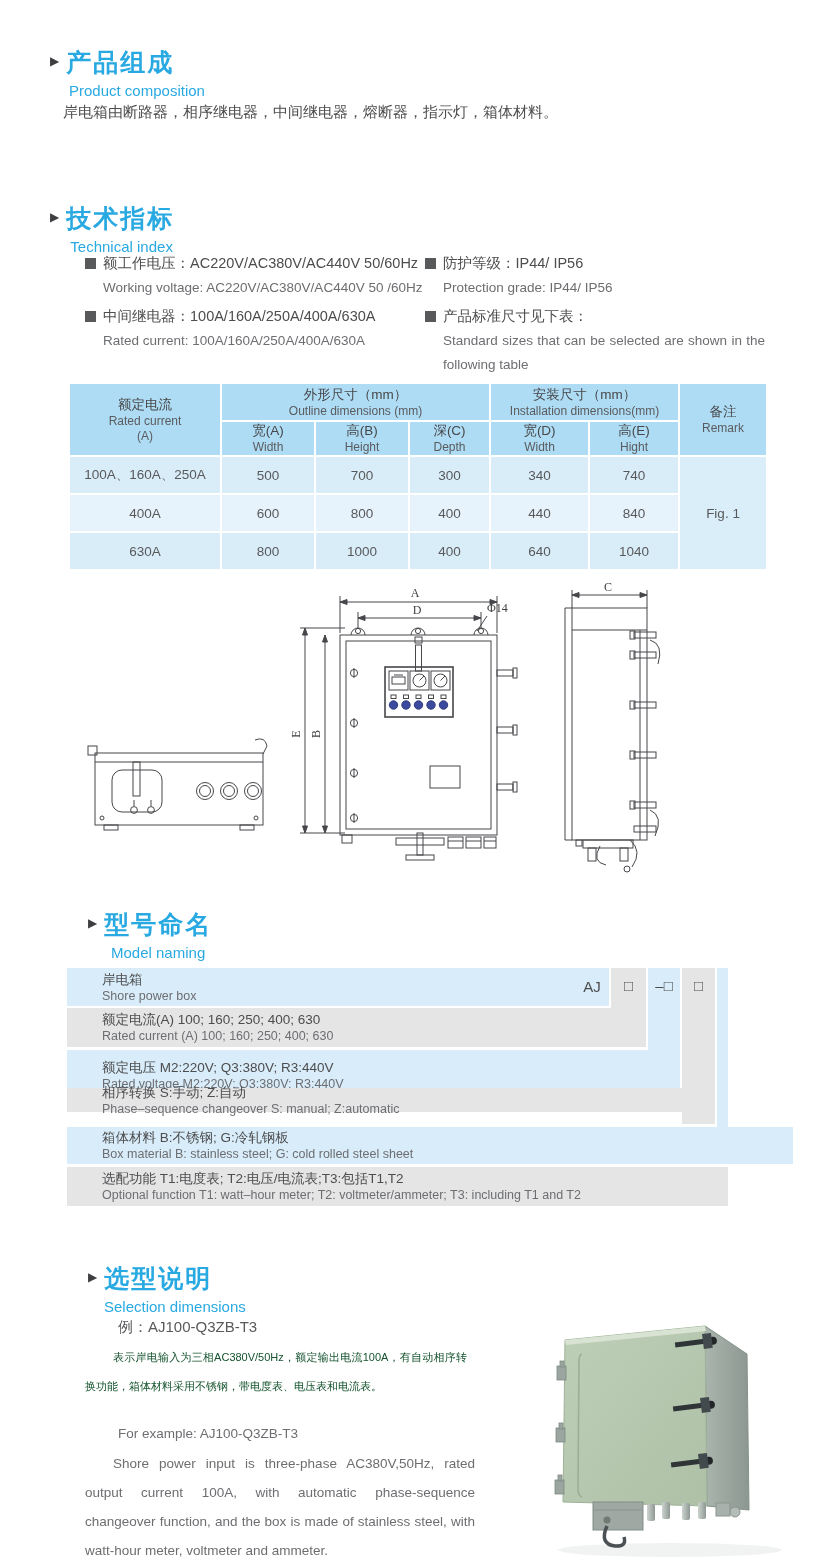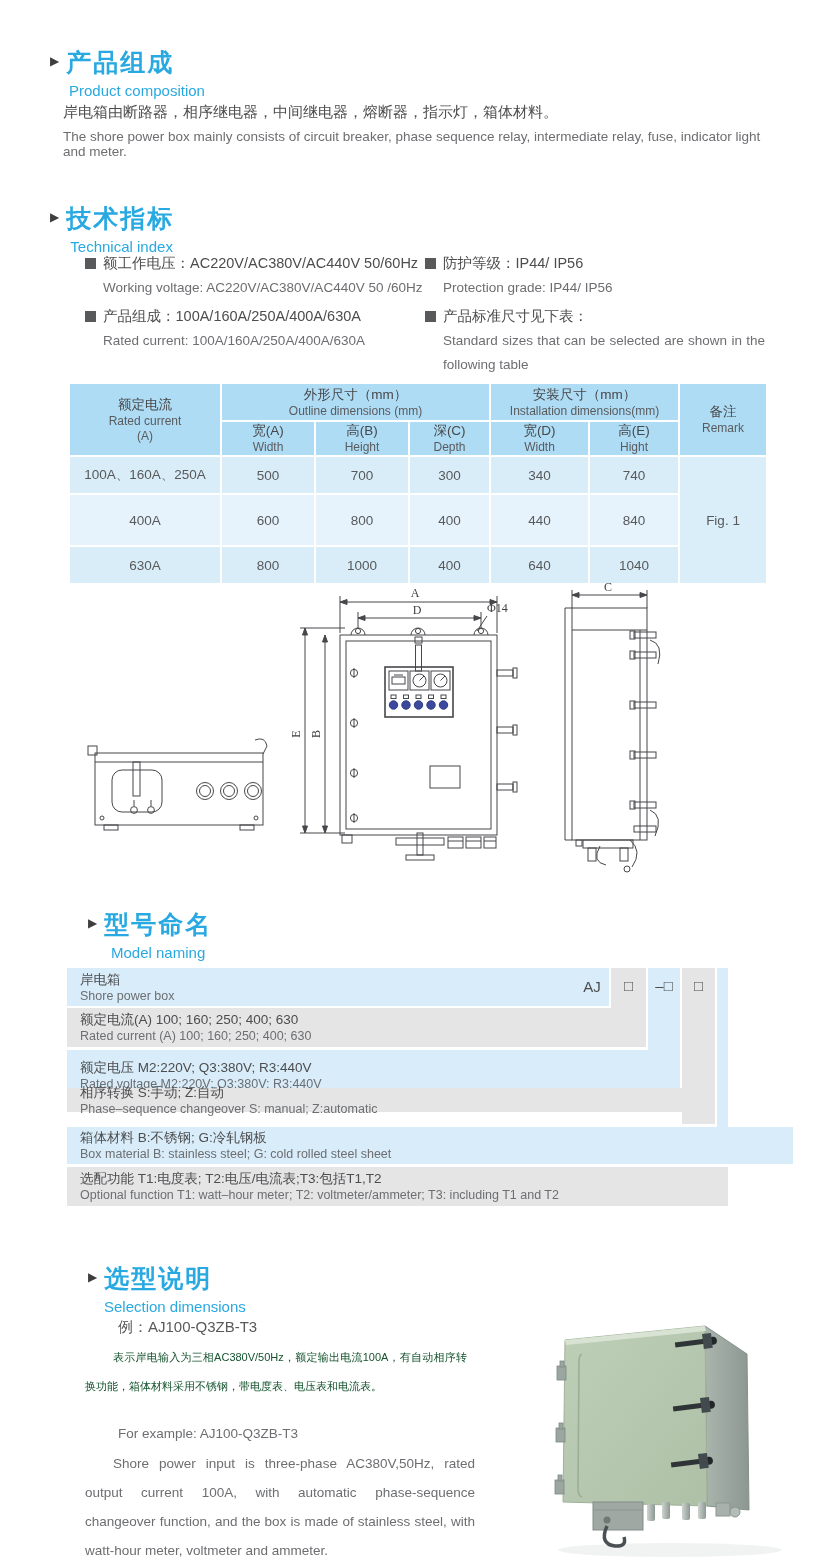--- a/index.html
+++ b/index.html
@@ -30,21 +30,21 @@
   table.dims tr.alt td { background:#e6f3fc; }
   table.dims td.remark { background:#daeefa; }
   .cell-zh { display:block; font-size:13.5px; color:#47484a; line-height:18px; }
   .cell-en { display:block; font-size:12px; color:#5a5b5e; line-height:15px; }
   table.dims td { font-size:13.5px; color:#58595b; }
   
   .drawing { position:absolute; left:0; top:578px; }
   .drawing text { font-family:"Liberation Serif", serif; font-size:12px; fill:#3f4041; }
   
   .stair { position:absolute; left:67px; top:968px; width:661px; height:240px; }
-  .srow { position:absolute; left:0; display:flex; flex-direction:column; justify-content:center; padding-left:13px; }
+  .srow { position:absolute; left:0; display:flex; flex-direction:column; justify-content:center; padding-left:35px; }
   .srow .zh { font-size:13.5px; color:#4d4d4f; line-height:17px; }
   .srow .en { font-size:12.5px; color:#6d6e71; line-height:16px; }
   .blue { background:#d8ecf9; }
   .gray { background:#e5e5e6; }
   .strip { position:absolute; top:0; text-align:center; font-size:15px; color:#4d4d4f; }
   .strip span, .code-aj { display:block; }
   .code-aj { position:absolute; left:508px; top:10px; width:34px; text-align:center; font-size:15px; color:#4d4d4f; }
   .strip .bx { margin-top:9px; }
   
   .sel-example { position:absolute; font-size:15px; color:#58595b; }
@@ -55,33 +55,32 @@
 </head>
 <body>
 
 <div class="page">
 
   <div class="sec-head" style="left:50px; top:46px;">
     <span class="tri">▶</span><span class="h-zh">产品组成</span>
     <div class="h-en" style="margin-left:19px;">Product  composition</div>
   </div>
   <div class="p-zh" style="position:absolute; left:63px; top:103px; width:700px;">岸电箱由断路器，相序继电器，中间继电器，熔断器，指示灯，箱体材料。</div>
-  <div class="p-en" style="position:absolute; left:63px; top:129px; width:720px;">The shore power box mainly consists of circuit breaker, phase sequence relay, intermediate relay, fuse, indicator light and meter.</div>
 
   <div class="sec-head" style="left:50px; top:202px;">
     <span class="tri">▶</span><span class="h-zh">技术指标</span>
     <div class="h-en" style="margin-left:19px;">Technical index</div>
   </div>
 
   <div class="spec" style="left:85px; top:250px;">
     <div class="zh"><span class="sq"></span><span>额工作电压：AC220V/AC380V/AC440V  50/60Hz</span></div>
     <div class="en">Working voltage: AC220V/AC380V/AC440V 50 /60Hz</div>
   </div>
   <div class="spec" style="left:85px; top:303px;">
-    <div class="zh"><span class="sq"></span><span>产品组成：100A/160A/250A/400A/630A</span></div>
+    <div class="zh"><span class="sq"></span><span>中间继电器：100A/160A/250A/400A/630A</span></div>
     <div class="en">Rated current: 100A/160A/250A/400A/630A</div>
   </div>
   <div class="spec" style="left:425px; top:250px;">
     <div class="zh"><span class="sq"></span><span>防护等级：IP44/ IP56</span></div>
     <div class="en">Protection grade: IP44/ IP56</div>
   </div>
   <div class="spec" style="left:425px; top:303px;">
     <div class="zh"><span class="sq"></span><span>产品标准尺寸见下表：</span></div>
     <div class="en just">Standard sizes that can be selected are shown in the following table</div>
   </div>
@@ -140,21 +139,21 @@
     </tr>
     <tr style="height:38px">
       <td>100A、160A、250A</td>
       <td>500</td>
       <td>700</td>
       <td>300</td>
       <td>340</td>
       <td>740</td>
       <td rowspan="3" class="remark">Fig. 1</td>
     </tr>
-    <tr style="height:52px" class="alt">
+    <tr style="height:38px" class="alt">
       <td>400A</td>
       <td>600</td>
       <td>800</td>
       <td>400</td>
       <td>440</td>
       <td>840</td>
     </tr>
     <tr style="height:38px">
       <td>630A</td>
       <td>800</td>

